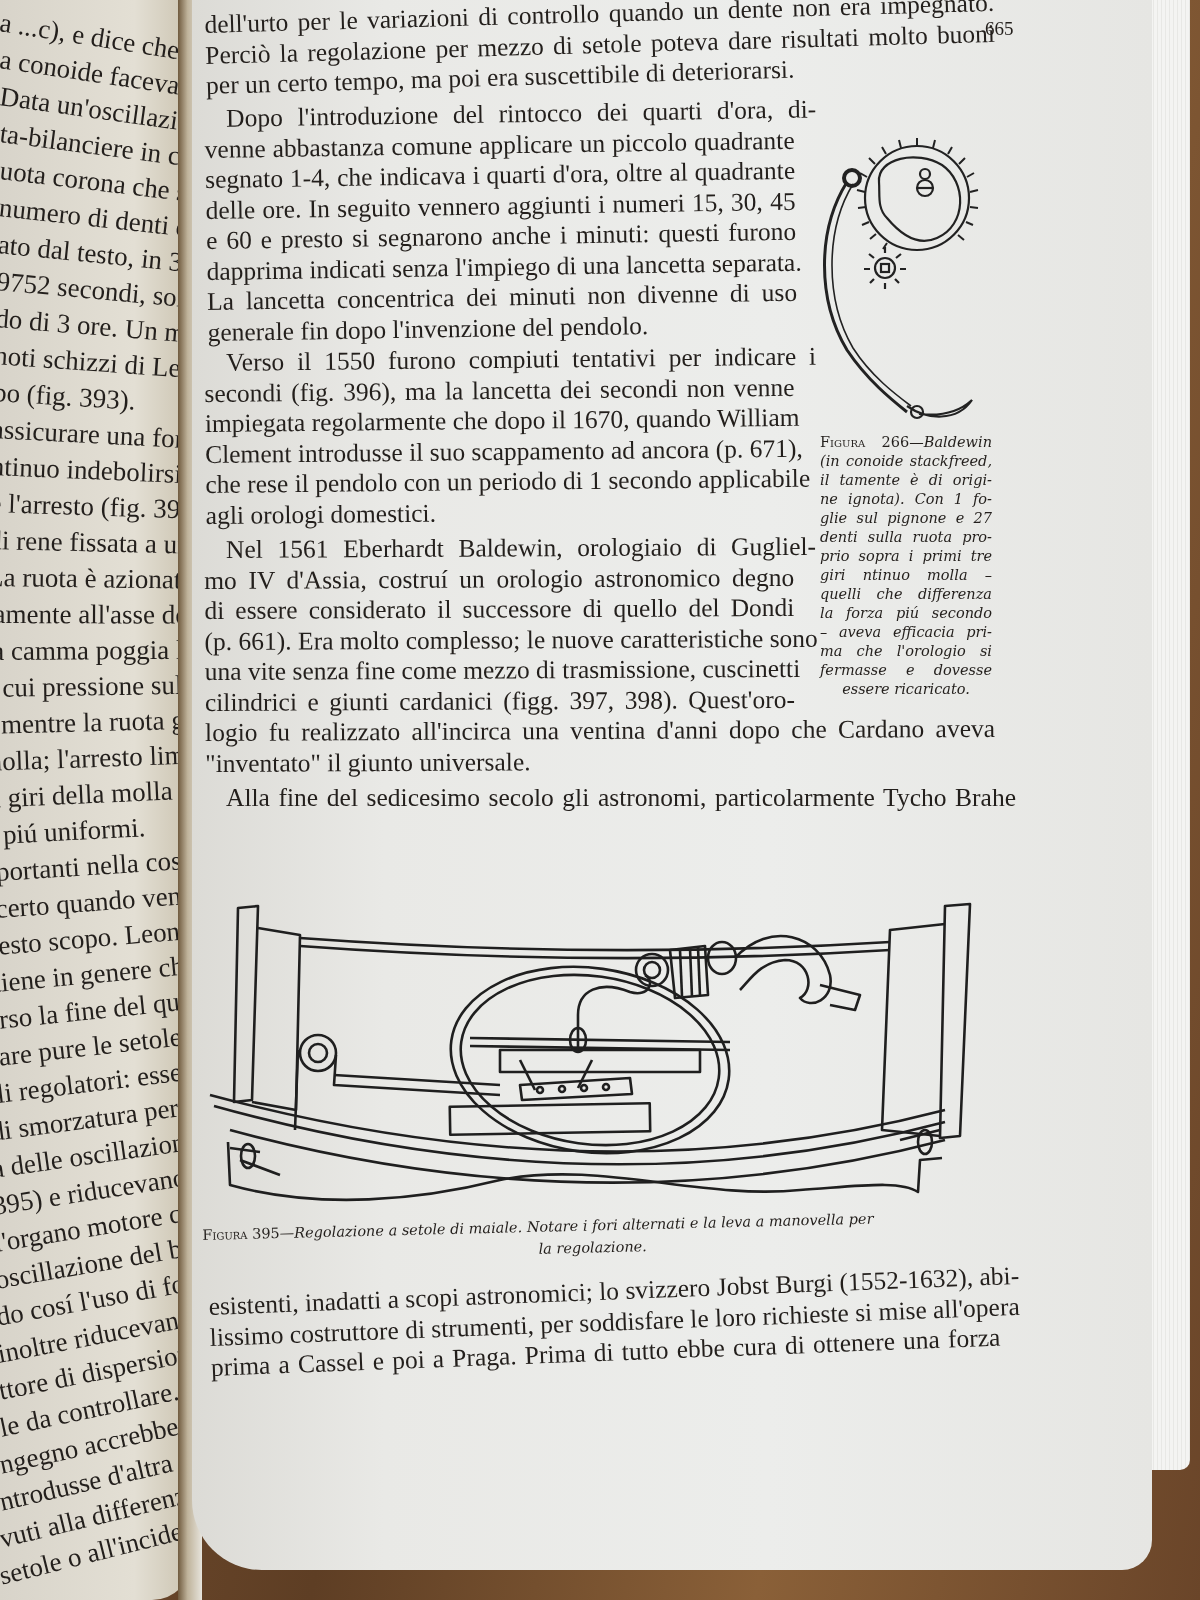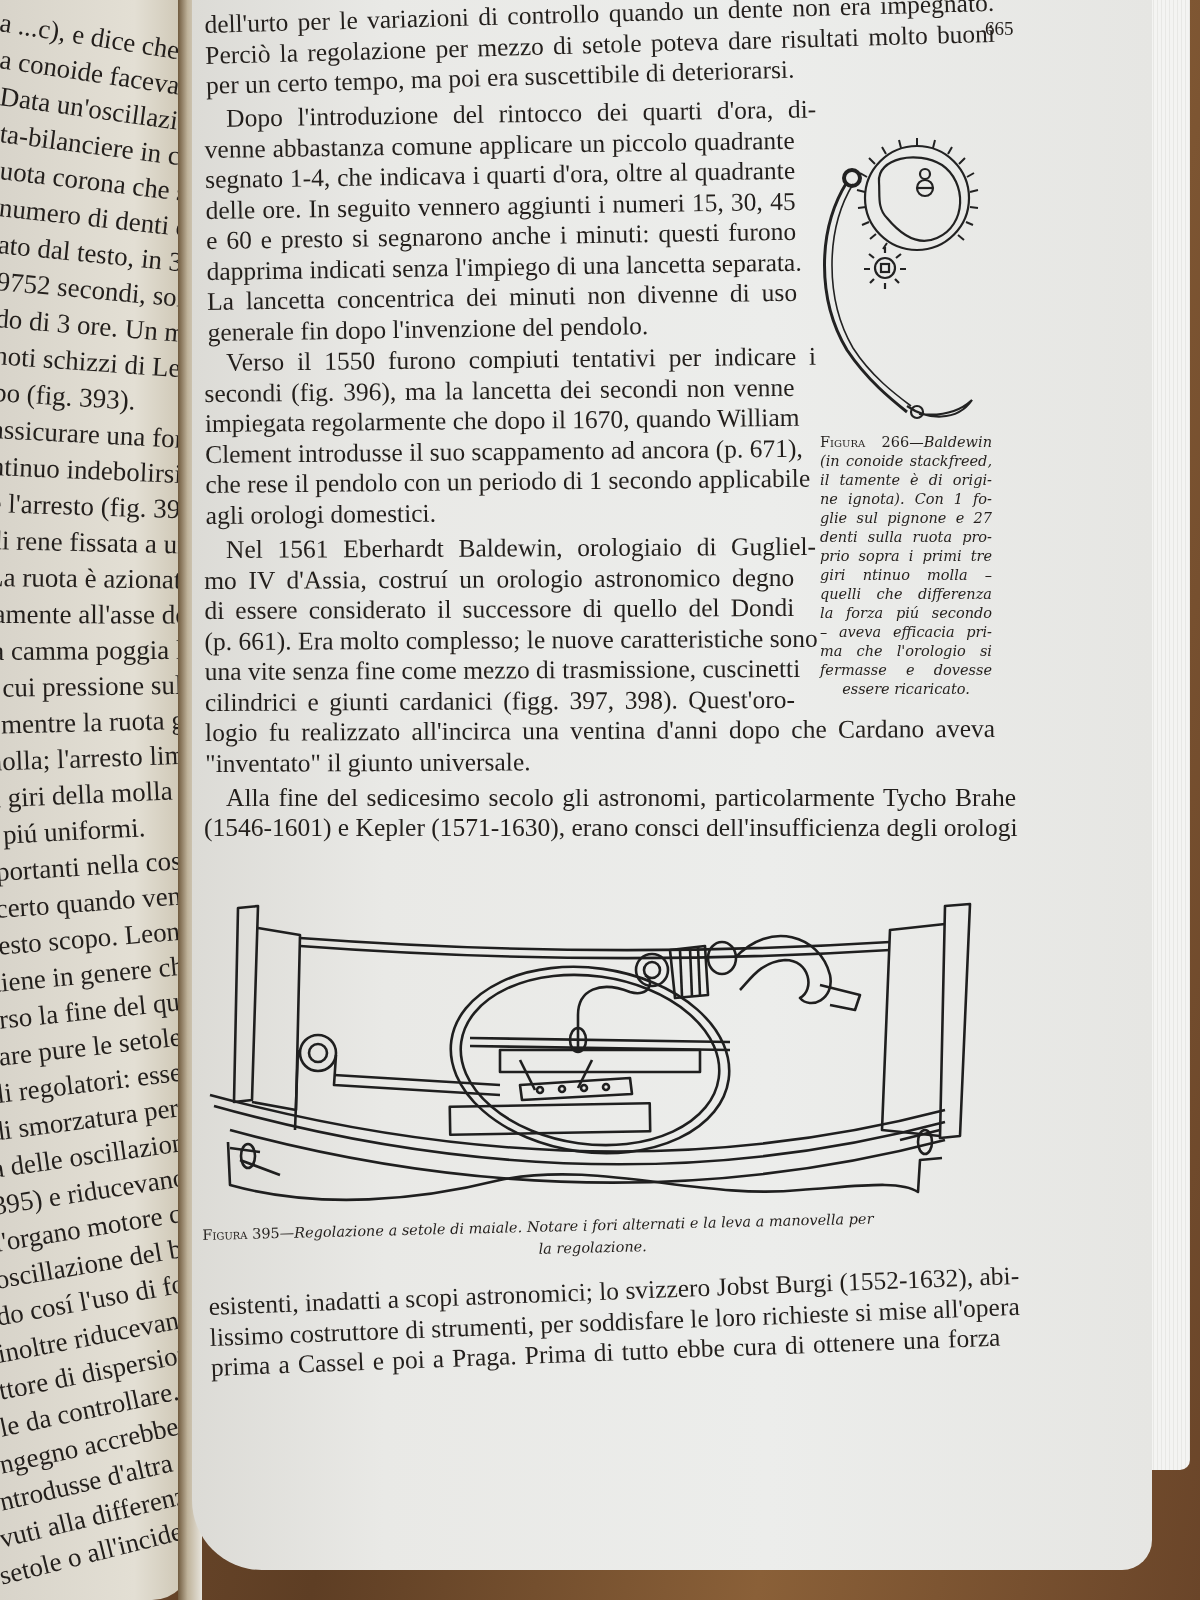--- a/index.html
+++ b/index.html
@@ -184,21 +184,20 @@
       <span class="line just narrow">di essere considerato il successore di quello del Dondi</span>
       <span class="line just narrow">(p. 661). Era molto complesso; le nuove caratteristiche sono</span>
       <span class="line just narrow">una vite senza fine come mezzo di trasmissione, cuscinetti</span>
       <span class="line just narrow">cilindrici e giunti cardanici (figg. 397, 398). Quest'oro-</span>
       <span class="line just wide">logio fu realizzato all'incirca una ventina d'anni dopo che Cardano aveva</span>
       <span class="line">"inventato" il giunto universale.</span>
     </div>
 
     <div style="margin-top: 4px;">
       <span class="line just wide indent">Alla fine del sedicesimo secolo gli astronomi, particolarmente Tycho Brahe</span>
-      <span class="line just wide">(1546-1601) e Kepler (1571-1630), erano consci dell'insufficienza degli orologi</span>
     </div>
   </div>
 
   <svg class="fig394" viewBox="0 0 180 300">
     <g fill="none" stroke="#222" stroke-width="2.2">
 
       <circle cx="110" cy="68" r="52"></circle>
       <g id="teeth" stroke-width="2">
         <path d="M110 8 l0 8 M128 10 l-2 8 M145 17 l-4 7 M158 28 l-6 6 M167 43 l-7 4 M171 60 l-8 2 M171 78 l-8 -1 M166 95 l-7 -3 M157 110 l-6 -5 M92 10 l2 8 M75 17 l4 7 M62 28 l6 6 M53 43 l7 4 M50 60 l8 2 M51 78 l8 -1 M55 95 l7 -3 M63 109 l6 -5 M76 119 l4 -6"></path>
       </g>

